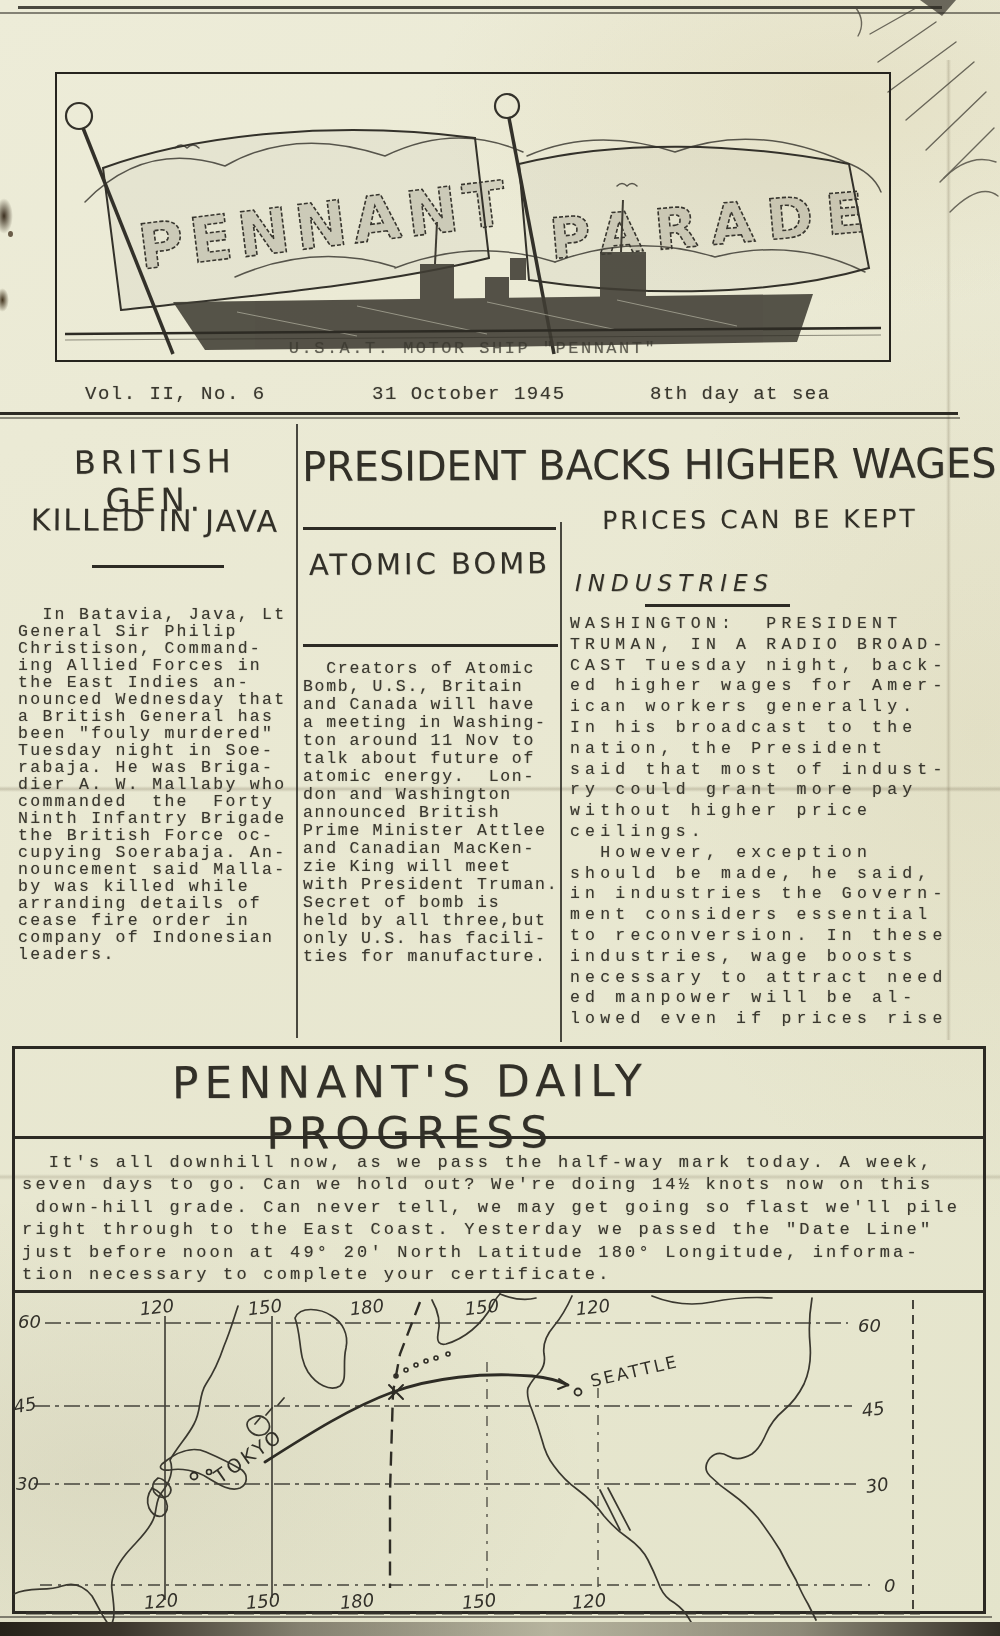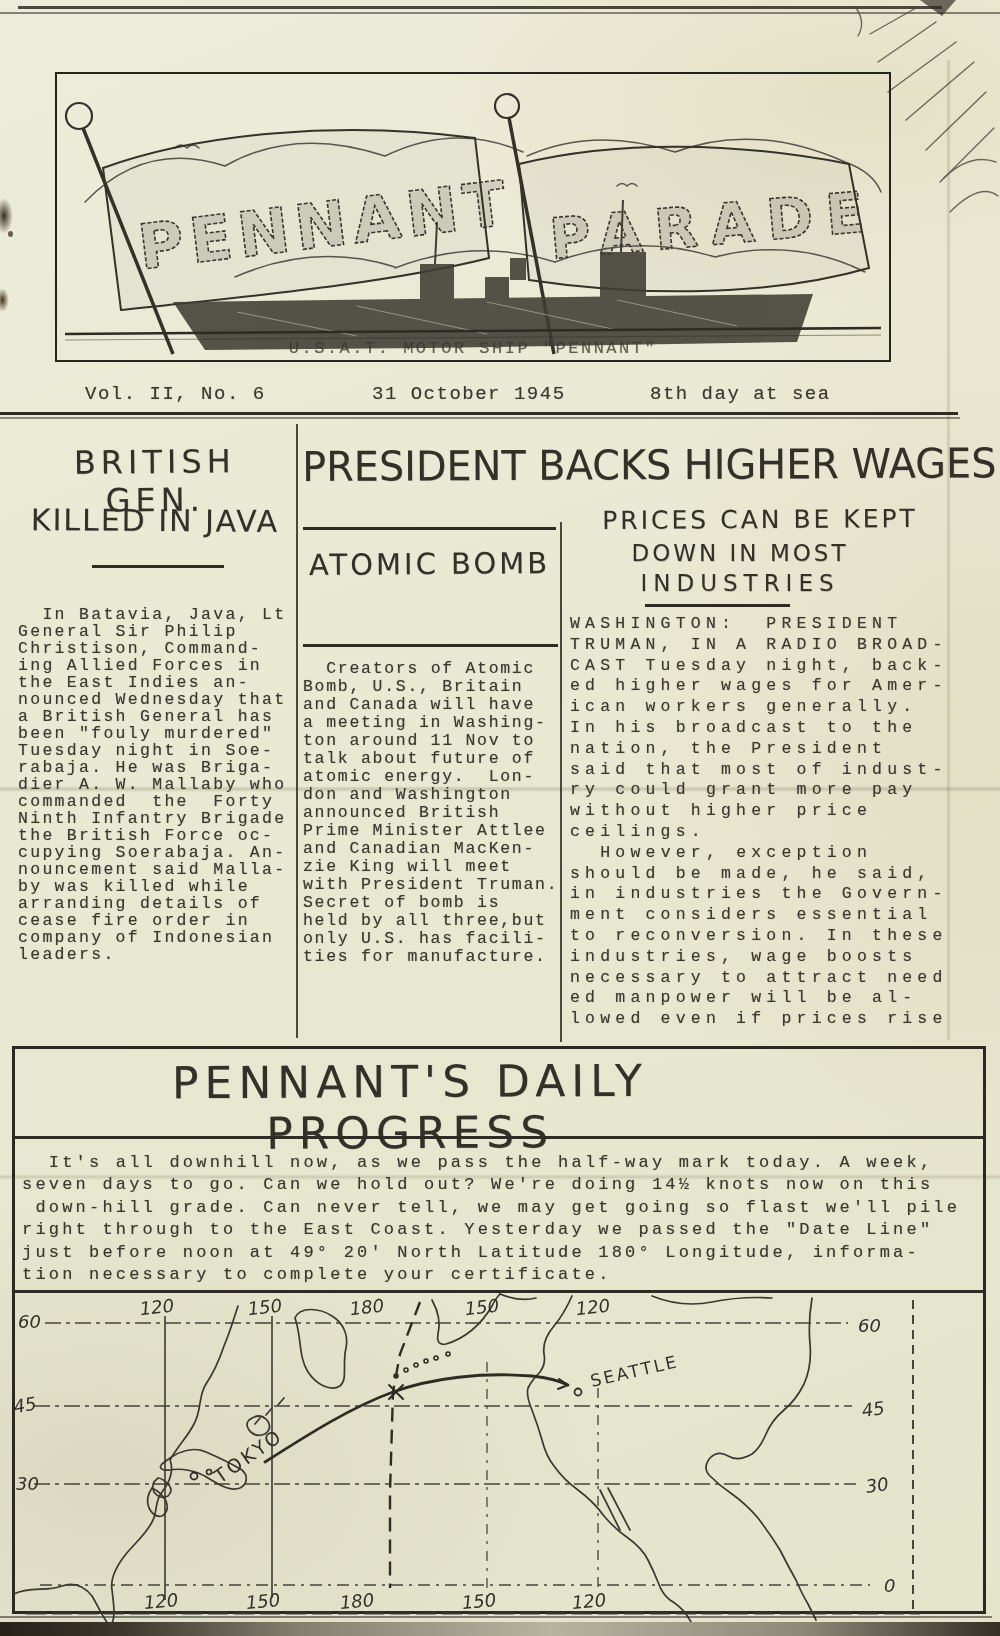--- a/index.html
+++ b/index.html
@@ -136,22 +136,21 @@
 cupying Soerabaja. An-
 nouncement said Malla-
 by was killed while
 arranding details of
 cease fire order in
 company of Indonesian
 leaders.</div>
 
   <div class="abs hand" style="left:302px;top:443px;width:680px;font-size:41px;letter-spacing:0;white-space:nowrap;transform:scaleX(.97) rotate(-.3deg);transform-origin:left top;">PRESIDENT BACKS HIGHER WAGES</div>
   <div class="abs hand" style="left:575px;top:505px;width:370px;text-align:center;font-size:25px;letter-spacing:3px;transform:rotate(-.4deg);">PRICES CAN BE KEPT</div>
-  <div class="abs hand" style="left:575px;top:540px;width:330px;text-align:center;font-size:23px;letter-spacing:3px;">DOWN IN MOST</div>
-  <div class="abs hand" style="left:575px;top:570px;width:330px;text-align:center;font-size:23px;letter-spacing:6px;">INDUSTRIES</div>
+  <div class="abs hand" style="left:575px;top:570px;width:330px;text-align:left;font-size:23px;letter-spacing:6px;font-style:italic;">INDUSTRIES</div>
   <div class="abs rule" style="left:645px;top:604px;width:145px;height:2.5px;"></div>
   <div class="abs mono" style="left:570px;top:614px;width:400px;font-size:16.5px;line-height:20.8px;letter-spacing:5.2px;">WASHINGTON:  PRESIDENT
 TRUMAN, IN A RADIO BROAD-
 CAST Tuesday night, back-
 ed higher wages for Amer-
 ican workers generally.
 In his broadcast to the
 nation, the President
 said that most of indust-
 ry could grant more pay

